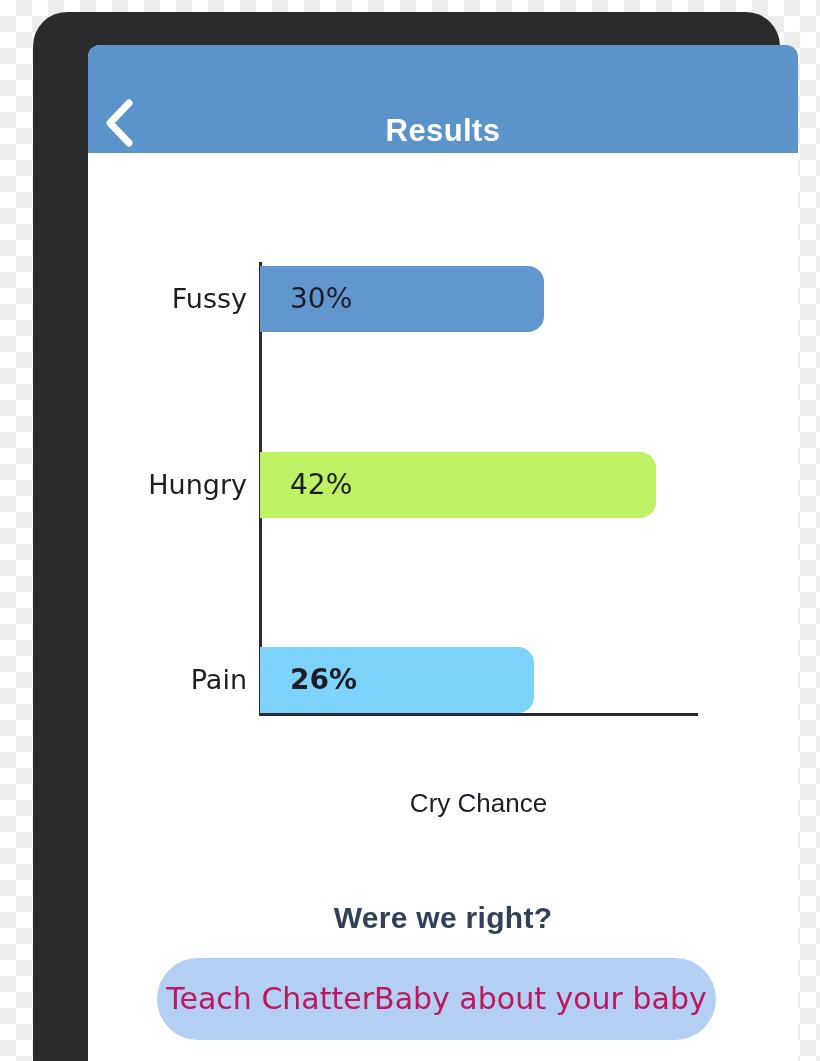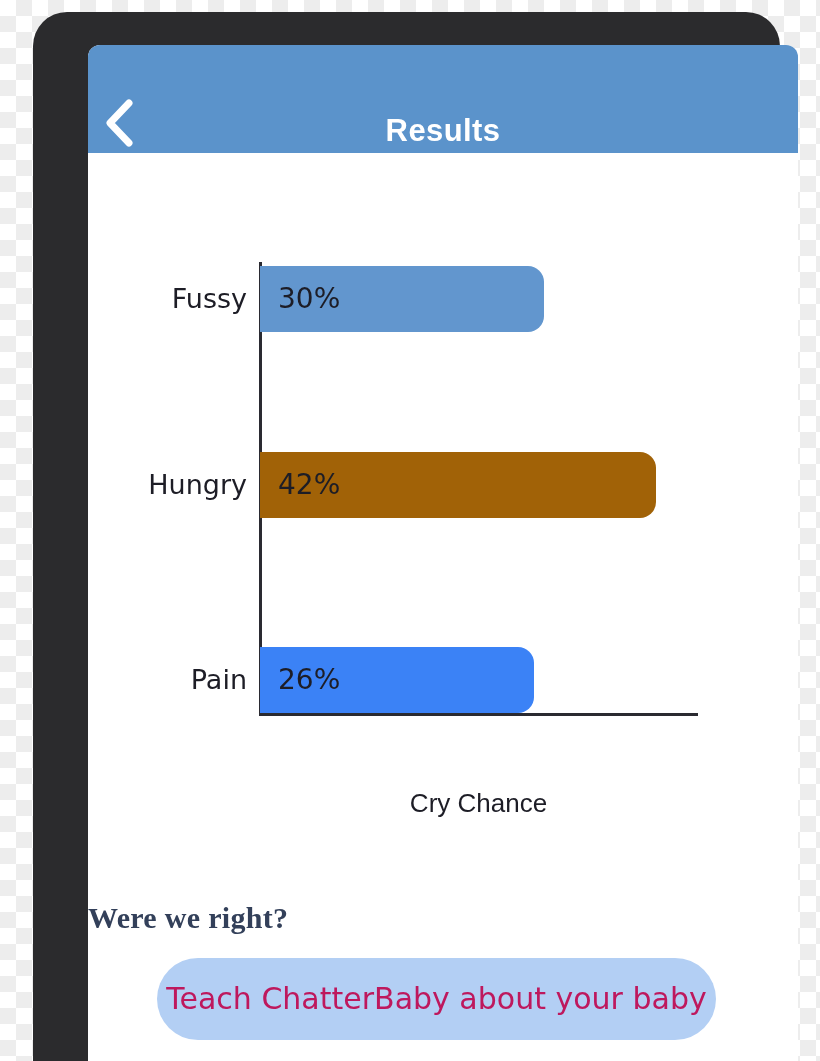--- a/index.html
+++ b/index.html
@@ -129,21 +129,21 @@
   }
   .bar {
     position: absolute;
     left: 172px;
     top: 0;
     height: 66px;
     border-radius: 0 16px 16px 0;
   }
   .bar-value {
     position: absolute;
-    left: 18px;
+    left: 30px;
     top: 0;
     height: 59px;
     line-height: 66px;
     color: #1d1d26;
     font-family: "DejaVu Sans", sans-serif;
     font-size: 28px;
     white-space: nowrap;
   }
 
   .axis-caption {
@@ -162,22 +162,23 @@
     position: absolute;
     left: 0;
     top: 808px;
     width: 710px;
   }
   .footer-question {
     position: absolute;
     left: 0;
     top: 48px;
     width: 710px;
+    text-align: center;
     color: #33405a;
-    font-family: Liberation Serif, serif;
+    font-family: Liberation Sans, sans-serif;
     font-size: 30px;
     font-weight: bold;
     letter-spacing: 0.3px;
   }
   .teach-button {
     position: absolute;
     left: 69px;
     top: 105px;
     width: 559px;
     height: 82px;
@@ -221,28 +222,28 @@
 
         <div class="bar-row" style="top:113px;">
           <div class="bar-label">Fussy</div>
           <div class="bar" style="width:284px;background:#6296ce;">
             <div class="bar-value">30%</div>
           </div>
         </div>
 
         <div class="bar-row" style="top:299px;text-align:right;">
           <div class="bar-label">Hungry</div>
-          <div class="bar" style="width:396px;background:#a16207;">
+          <div class="bar" style="width:396px;background:#bef264;">
             <div class="bar-value">42%</div>
           </div>
         </div>
 
         <div class="bar-row" style="top:494px;">
           <div class="bar-label">Pain</div>
-          <div class="bar" style="width:274px;background:#3b82f6;">
+          <div class="bar" style="width:274px;background:#7dd3fc;font-weight:bold;">
             <div class="bar-value">26%</div>
           </div>
         </div>
 
         <div class="axis-caption">Cry Chance</div>
       </div>
 
       <div class="footer-area">
         <div class="footer-question">Were we right?</div>
         <button class="teach-button">Teach ChatterBaby about your baby</button>

